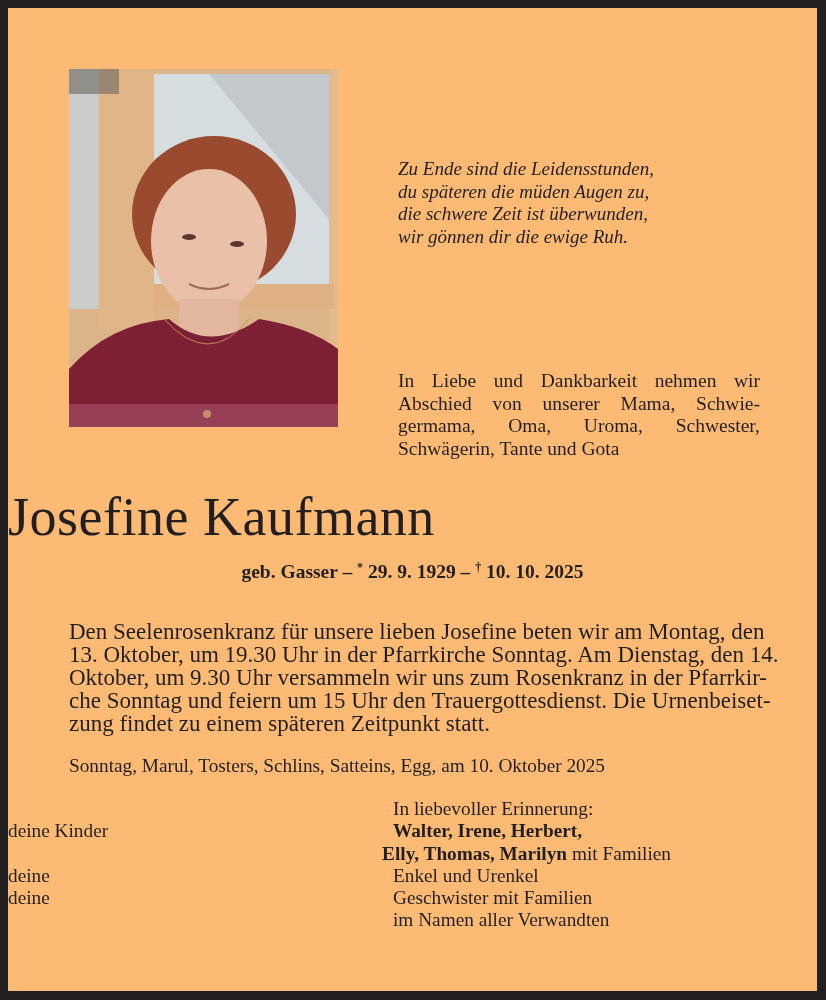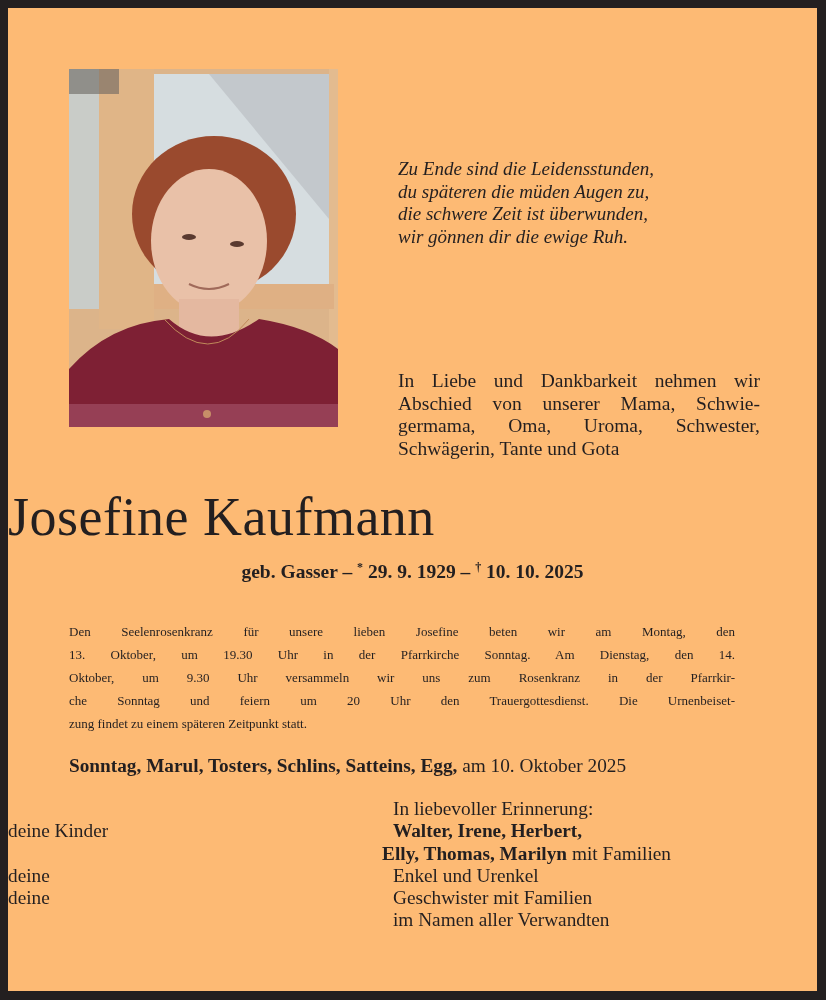--- a/index.html
+++ b/index.html
@@ -65,34 +65,34 @@
       font-weight: bold;
       font-size: 19.5px;
       line-height: 24px;
     }
     .dates sup { font-size: 12px; vertical-align: 7px; }
     
     .para {
       position: absolute;
       left: 61px; top: 612px;
       width: 666px;
-      font-size: 13px;
+      font-size: 23px;
       line-height: 23px;
     }
     .para div { white-space: nowrap; display: flex; justify-content: space-between; }
     .para div.last { justify-content: flex-start; }
     
     .places {
       position: absolute;
       left: 61px; top: 746px;
       font-size: 19.3px;
       line-height: 24px;
       white-space: nowrap;
     }
-    .places b { font-weight: bold; }
+    .places b { font-weight: normal; }
     
     .sig {
       position: absolute;
       left: 0; top: 790px;
       width: 663px;
       font-size: 19.3px;
       line-height: 22.3px;
     }
     .sig-row { display: flex; }
     .sig-left {
@@ -188,21 +188,21 @@
     <div>
         <span style="width:100%;text-align:justify;text-align-last:justify;">Den Seelenrosenkranz für unsere lieben Josefine beten wir am Montag, den</span>
       </div>
     <div>
         <span style="width:100%;text-align:justify;text-align-last:justify;">13. Oktober, um 19.30 Uhr in der Pfarrkirche Sonntag. Am Dienstag, den 14.</span>
       </div>
     <div>
         <span style="width:100%;text-align:justify;text-align-last:justify;">Oktober, um 9.30 Uhr versammeln wir uns zum Rosenkranz in der Pfarrkir-</span>
       </div>
     <div>
-        <span style="width:100%;text-align:justify;text-align-last:justify;">che Sonntag und feiern um 20 Uhr den Trauergottesdienst. Die Urnenbeiset-</span>
+        <span style="width:100%;text-align:justify;text-align-last:justify;">che Sonntag und feiern um 15 Uhr den Trauergottesdienst. Die Urnenbeiset-</span>
       </div>
     <div class="last">
         <span>zung findet zu einem späteren Zeitpunkt statt.</span>
       </div>
   </div>
 
   <div class="places">
     <b>Sonntag, Marul, Tosters, Schlins, Satteins, Egg,</b>
     <span>am 10. Oktober 2025</span>
   </div>

